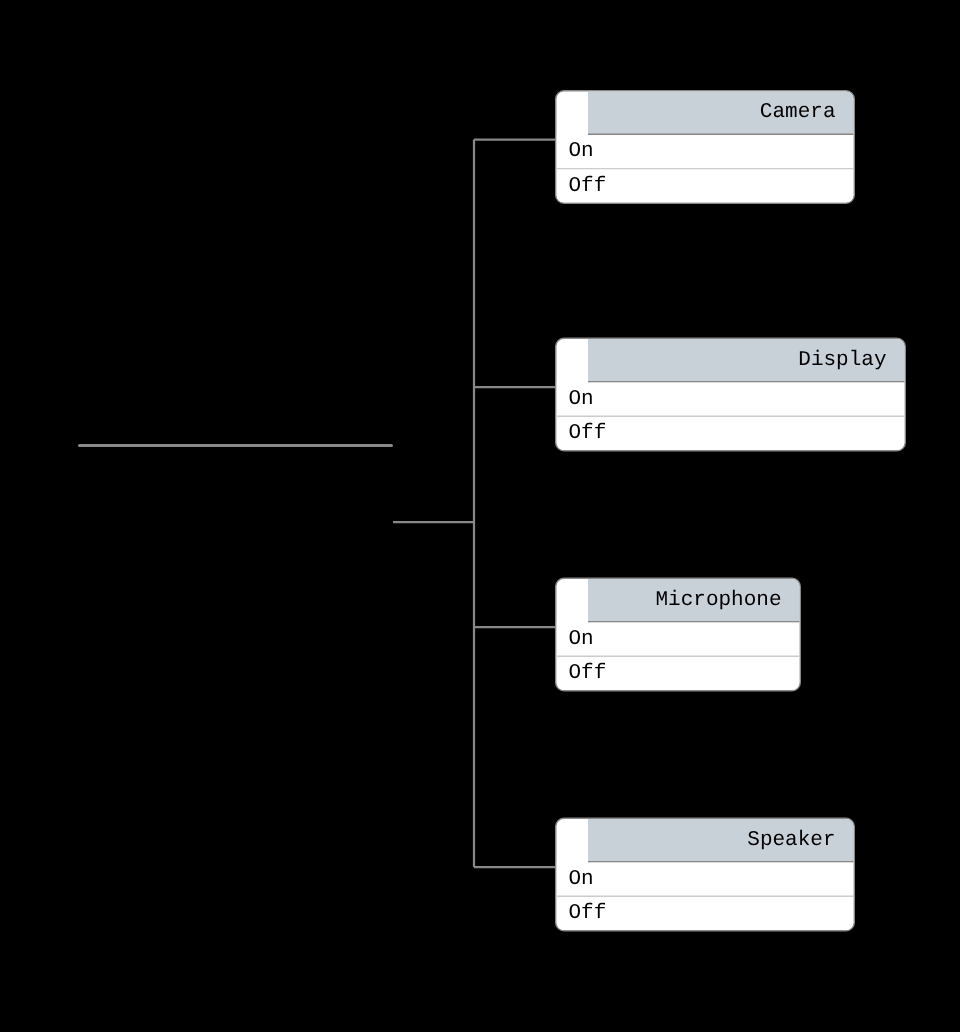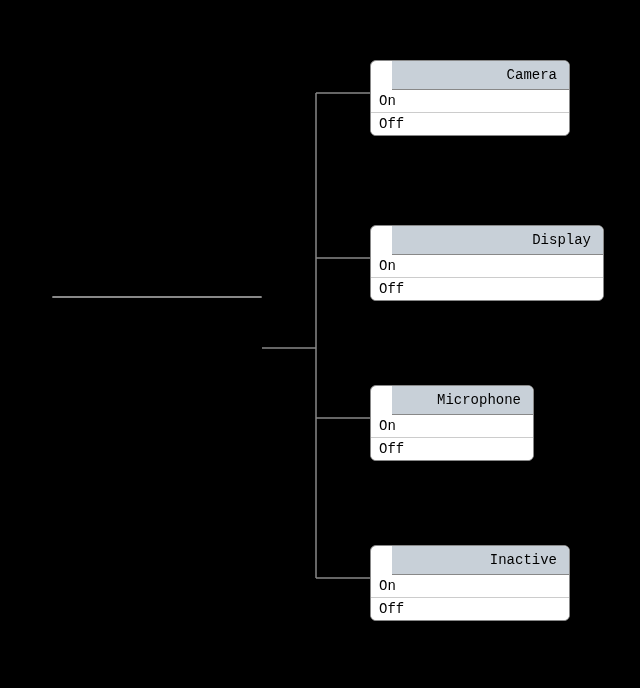--- a/index.html
+++ b/index.html
@@ -129,18 +129,18 @@
     <div class="node-row">Off</div>
   </div>
 
   <div class="node node-microphone">
     <div class="node-header">Microphone</div>
     <div class="node-row">On</div>
     <div class="node-row">Off</div>
   </div>
 
   <div class="node node-speaker">
-    <div class="node-header">Inactive</div>
+    <div class="node-header">Speaker</div>
     <div class="node-row">On</div>
     <div class="node-row">Off</div>
   </div>
 
 </div>
 
 </body></html>

